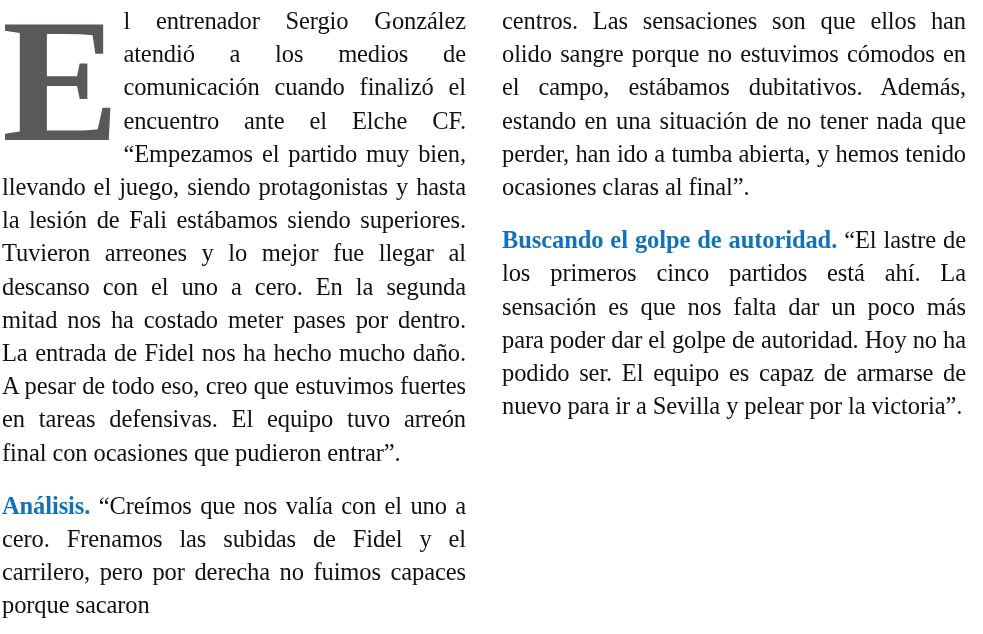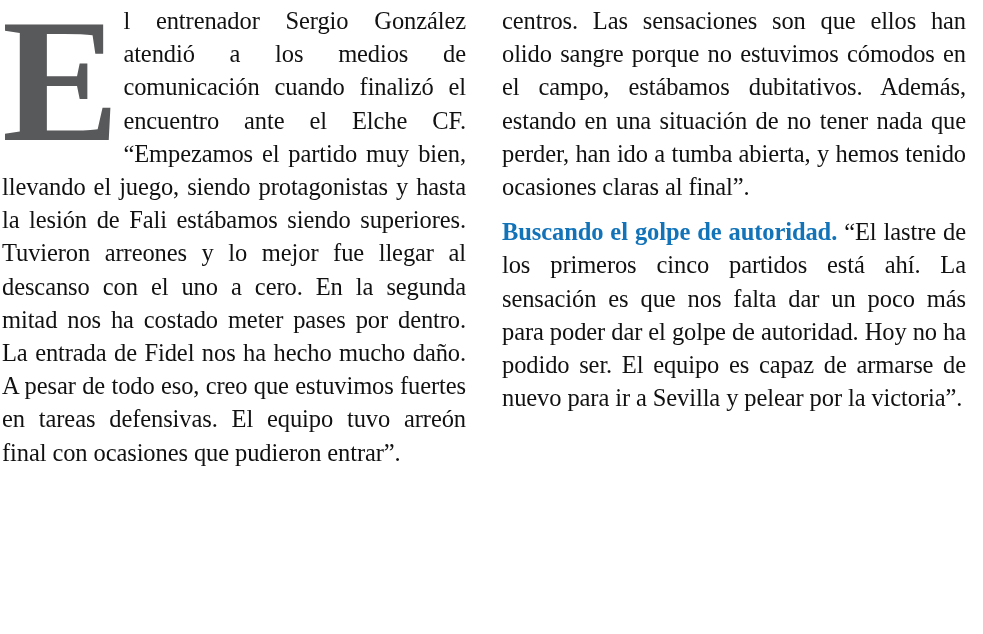--- a/index.html
+++ b/index.html
@@ -37,21 +37,21 @@
     margin: 0;
     font-size: 24.5px;
     line-height: 33.2px;
     text-align: justify;
     text-justify: inter-word;
     font-weight: 400;
     letter-spacing: -0.1px;
     hyphens: manual;
   }
   p.body + p.body {
-    margin-top: 12px;
+    margin-top: 20px;
   }
   .dropcap-para {
     position: relative;
   }
   .dropcap {
     float: left;
     font-family: "Liberation Serif", serif;
     font-weight: 700;
     font-size: 176px;
     line-height: 0.76;
@@ -70,20 +70,21 @@
 </style>
 </head>
 <body>
 
 <div class="page">
   <div class="columns">
 
     <div class="col">
       <p class="body dropcap-para"><span class="dropcap">E</span><span class="lead-indent">l entrenador Sergio González atendió a los medios de comunicación cuando finalizó el encuentro ante el Elche CF. “Empezamos el partido muy bien, llevando el juego, siendo protagonistas y hasta la lesión de Fali estábamos siendo superiores. Tuvieron arreones y lo mejor fue llegar al descanso con el uno a cero. En la segunda mitad nos ha costado meter pases por dentro. La entrada de Fidel nos ha hecho mucho daño. A pesar de todo eso, creo que estuvimos fuertes en tareas defensivas. El equipo tuvo arreón final con ocasiones que pudieron entrar”.</span></p>
 
+      <p class="body"><span class="runhead">Análisis.</span> <span>“Creímos que nos valía con el uno a cero. Frenamos las subidas de Fidel y el carrilero, pero por derecha no fuimos capaces porque sacaron</span></p>
     </div>
 
     <div class="col">
       <p class="body"><span>centros. Las sensaciones son que ellos han olido sangre porque no estuvimos cómodos en el campo, estábamos dubitativos. Además, estando en una situación de no tener nada que perder, han ido a tumba abierta, y hemos tenido ocasiones claras al final”.</span></p>
 
       <p class="body"><span class="runhead">Buscando el golpe de autoridad.</span> <span>“El lastre de los primeros cinco partidos está ahí. La sensación es que nos falta dar un poco más para poder dar el golpe de autoridad. Hoy no ha podido ser. El equipo es capaz de armarse de nuevo para ir a Sevilla y pelear por la victoria”.</span></p>
     </div>
 
   </div>
 </div>

